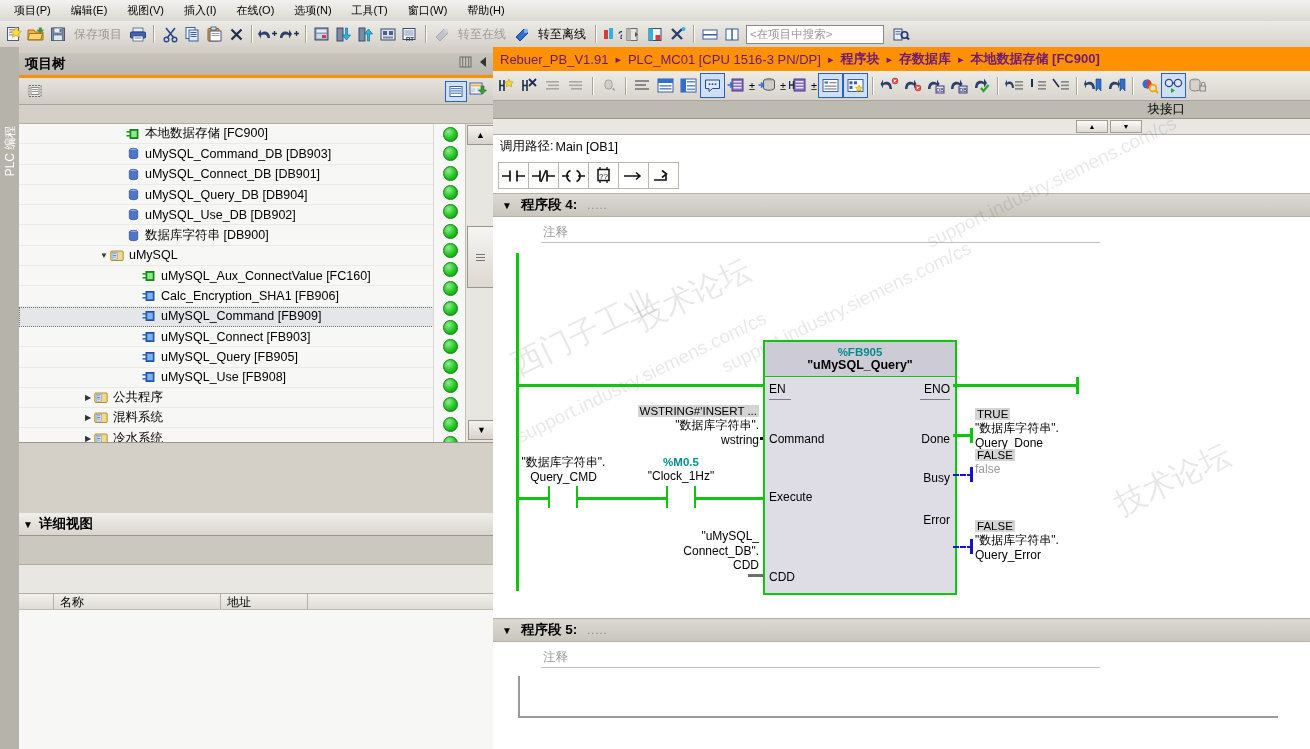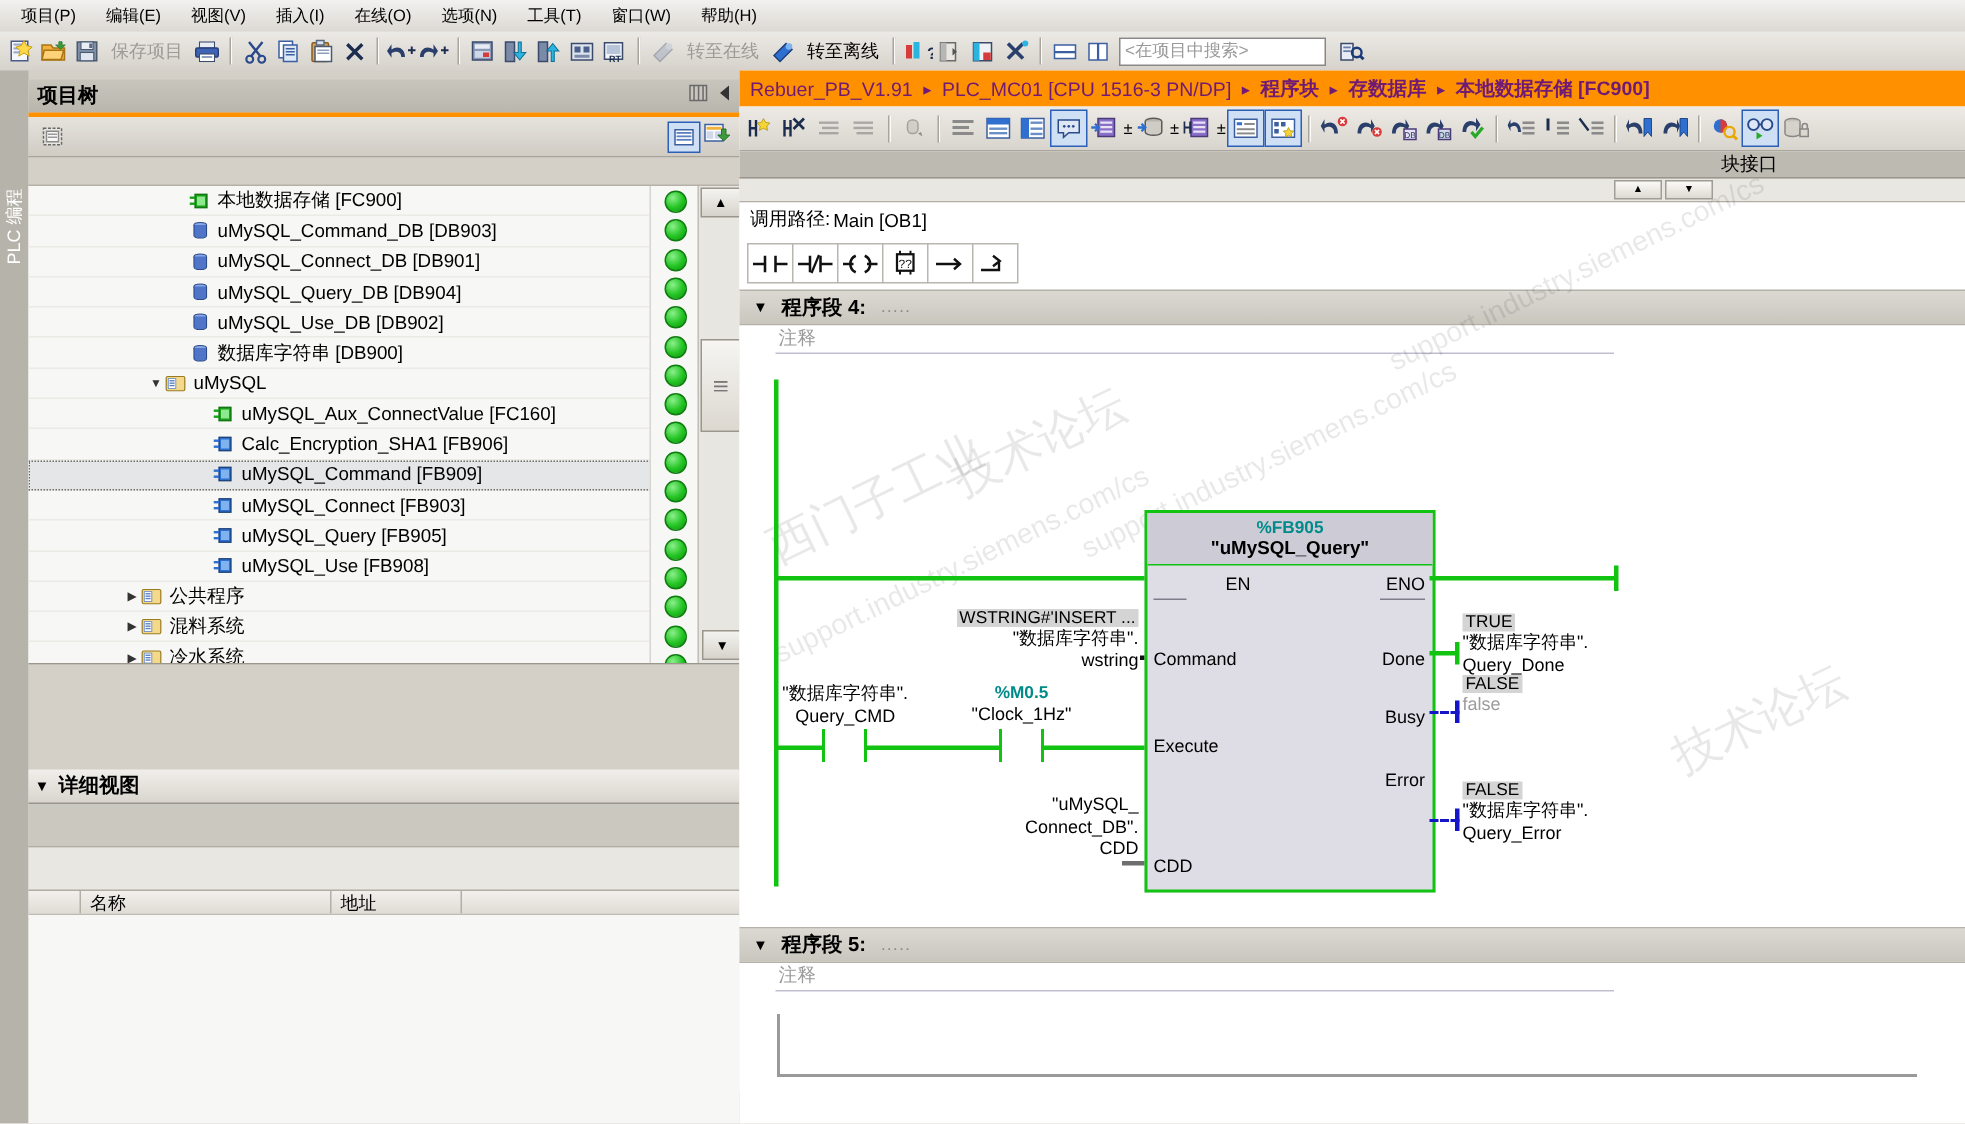--- a/index.html
+++ b/index.html
@@ -108,21 +108,21 @@
     font-size:12.5px;}
   .ladtb{height:35px;background:#fff;display:flex;align-items:center;padding-left:5px;}
   .ladbtn{width:29px;height:25px;border:1px solid #b9b6af;background:#fff;margin-right:-1px;
     display:flex;align-items:center;justify-content:center;}
 
   .nethdr{height:22px;background:linear-gradient(#dcd9d3,#c9c6be);display:flex;align-items:center;
     border-top:1px solid #b5b1a9;border-bottom:1px solid #b5b1a9;}
   .nethdr .chev{width:28px;text-align:center;font-size:10px;}
   .nethdr .t{font-size:13.5px;font-weight:bold;}
   .nethdr .dots{font-size:11px;color:#888;padding-left:10px;letter-spacing:1px;}
-  .netcmt{height:26px;background:#fff;display:flex;align-items:flex-start;padding-left:24px;}
+  .netcmt{height:26px;background:#fff;display:flex;align-items:flex-end;padding-left:48px;}
   .netcmt .c{font-size:12.5px;color:#9a9a9a;border-bottom:1px solid #bfbfd0;
     padding:0 2px 1px 2px;width:555px;}
 
   .canvas{position:relative;background:#fff;}
   .wm{position:absolute;color:#000;opacity:.085;font-size:31px;white-space:nowrap;
     transform:rotate(-26deg);transform-origin:left top;font-family:"Liberation Sans",sans-serif;}
   .wm2{position:absolute;color:#000;opacity:.085;font-size:19px;white-space:nowrap;
     transform:rotate(-26deg);transform-origin:left top;}
 
   .rail{position:absolute;background:#12c312;}
@@ -991,21 +991,21 @@
         <div class="opnd">CDD</div>
       </div>
       <div class="wireg" style="left:255px;top:331px;width:38px;height:2.5px;background:#6e6e6e"></div>
 
 
       <div class="fb" style="left:270px;top:97px;width:190px;height:251px;">
         <div class="fb-hd">
           <div class="fb-db">%FB905</div>
           <div class="fb-nm">"uMySQL_Query"</div>
         </div>
-        <div class="pin-l" style="top:40px;margin-left:48px;">EN</div>
+        <div class="pin-l" style="top:40px;">EN</div>
         <div class="pin-ul" style="left:4px;top:57px;width:22px;"></div>
         <div class="pin-r" style="top:40px;">ENO</div>
         <div class="pin-ul" style="right:5px;top:57px;width:30px;"></div>
 
         <div class="pin-l" style="top:90px;">Command</div>
         <div class="pin-r" style="top:90px;">Done</div>
 
         <div class="pin-l" style="top:148px;">Execute</div>
         <div class="pin-r" style="top:129px;text-align:right;">Busy</div>
 

